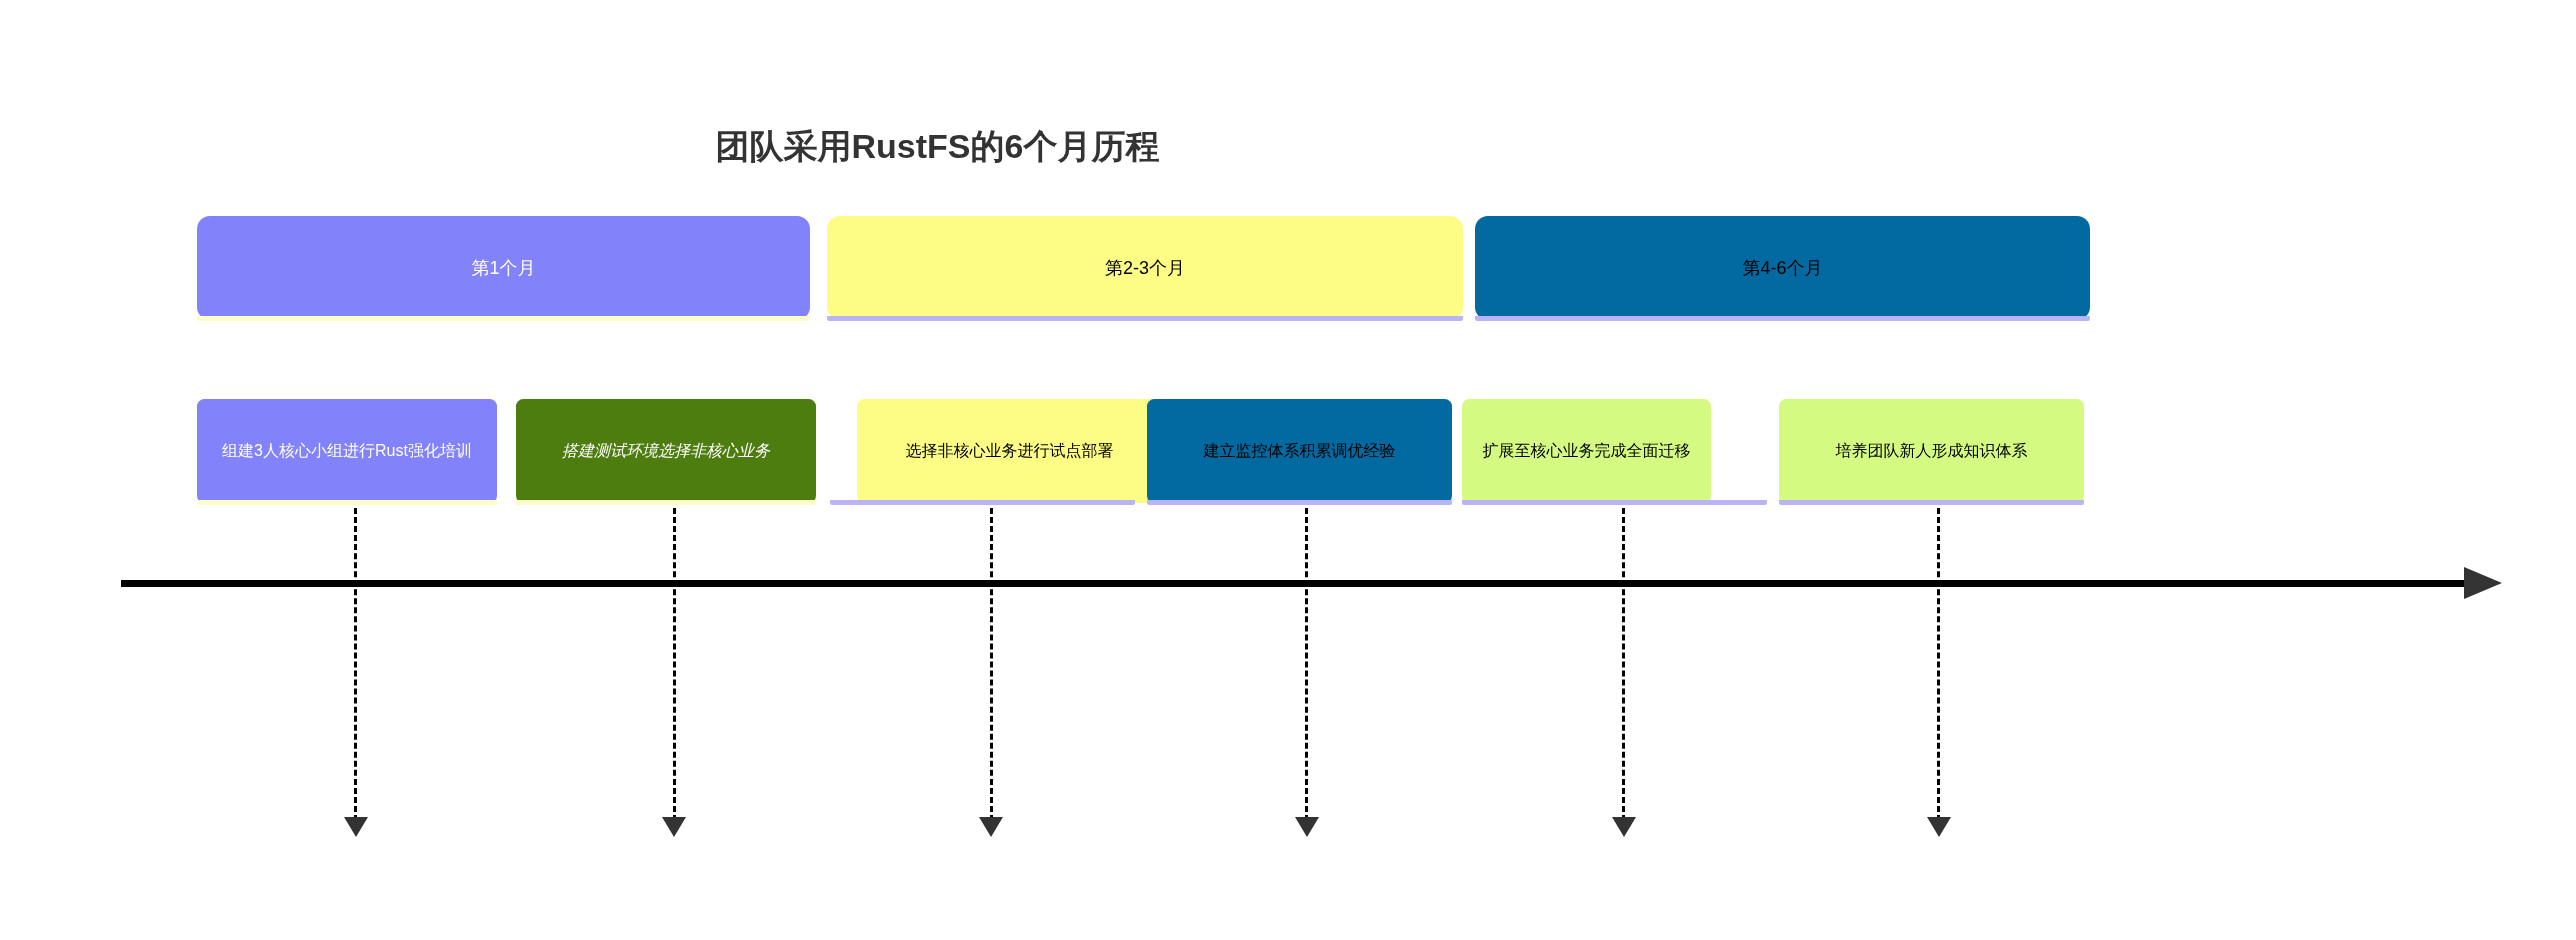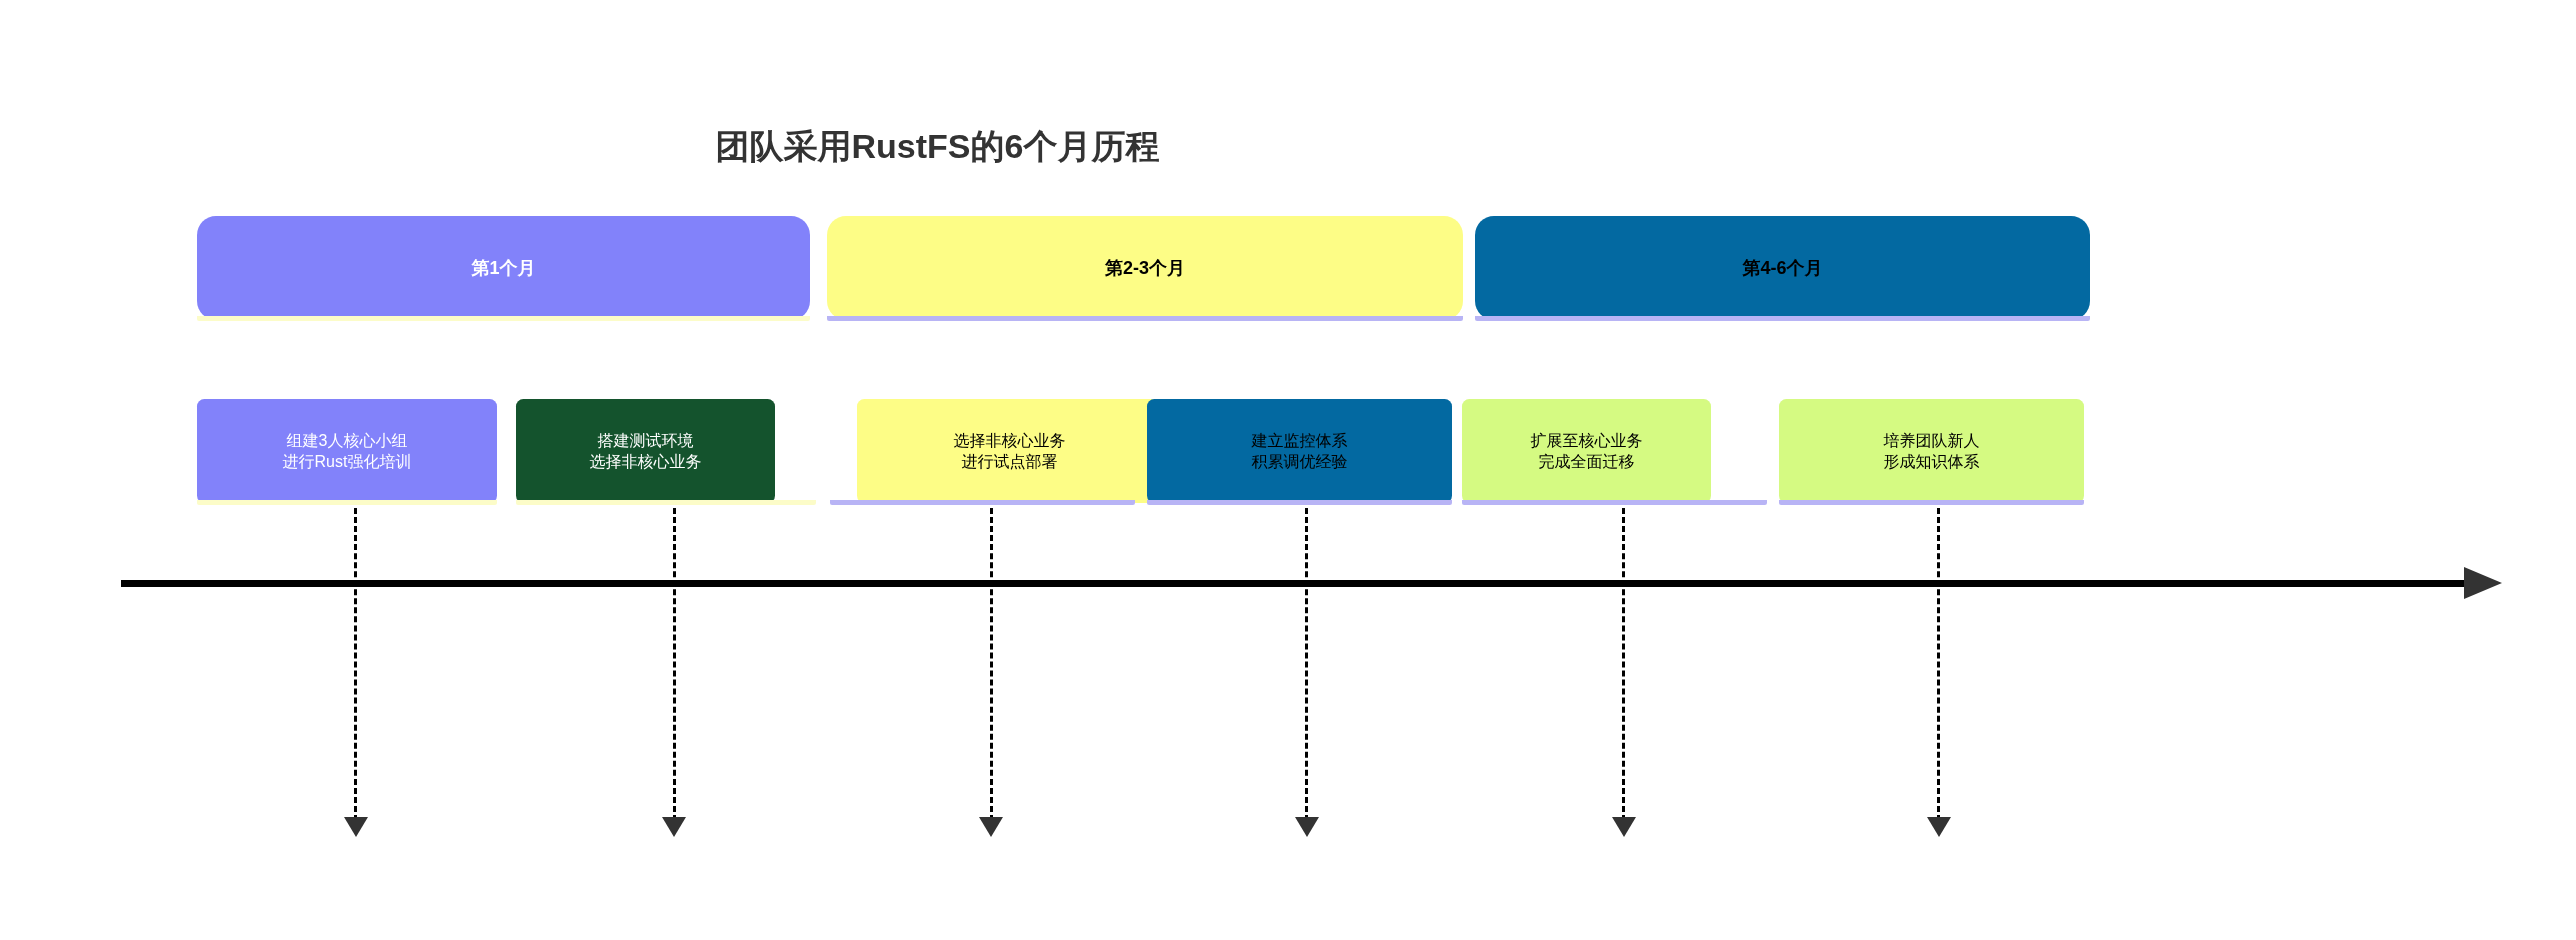--- a/index.html
+++ b/index.html
@@ -30,44 +30,44 @@
     color: #333333;
     letter-spacing: 0px;
     white-space: nowrap;
   }
 
   
   .phase-bar {
     position: absolute;
     top: 216px;
     height: 104px;
-    border-radius: 19px;
+    border-radius: 13px;
     box-sizing: border-box;
     display: flex;
     align-items: center;
     justify-content: center;
     font-size: 18px;
-    font-weight: bold;
+    font-weight: normal;
   }
   .phase-underline {
     position: absolute;
     top: 316px;
     height: 5.2px;
     border-radius: 0 0 2.1px 2.1px;
   }
 
   
   .milestone-card {
     position: absolute;
     top: 399px;
     height: 104px;
     border-radius: 7.3px;
     box-sizing: border-box;
     display: flex;
-    flex-direction: column;
+    flex-direction: row;
     align-items: center;
     justify-content: center;
     font-size: 16px;
     line-height: 1.32;
     text-align: center;
     padding: 0 5.2px;
   }
   .milestone-card .line { display: block; white-space: nowrap; }
   .card-underline {
     position: absolute;
@@ -146,21 +146,21 @@
       </div>
       <div class="phase-underline" style="left: 1475px; width: 615px; background: rgb(184, 180, 245);"></div>
     </div>
 
   <div id="milestone-cards">
       <div class="milestone-card" style="left: 197px; width: 300px; background: rgb(130, 130, 250); color: rgb(255, 255, 255);">
         <span class="line">组建3人核心小组</span>
         <span class="line">进行Rust强化培训</span>
       </div>
       <div class="card-underline" style="left: 197px; width: 300px; background: rgb(252, 252, 200);"></div>
-      <div class="milestone-card" style="left: 516px; width: 259px; background: #14532d; color: rgb(255, 255, 255);">
+      <div class="milestone-card" style="left: 516px; width: 300px; background: #4d7c0f; color: rgb(255, 255, 255); font-style: italic;">
         <span class="line">搭建测试环境</span>
         <span class="line">选择非核心业务</span>
       </div>
       <div class="card-underline" style="left: 516px; width: 300px; background: rgb(252, 252, 200);"></div>
       <div class="milestone-card" style="left: 857px; width: 305px; background: rgb(253, 253, 134); color: rgb(0, 0, 0);">
         <span class="line">选择非核心业务</span>
         <span class="line">进行试点部署</span>
       </div>
       <div class="card-underline" style="left: 830px; width: 305px; background: rgb(184, 180, 245);"></div>
       <div class="milestone-card" style="left: 1147px; width: 305px; background: #0369a1; color: rgb(0, 0, 0);">

